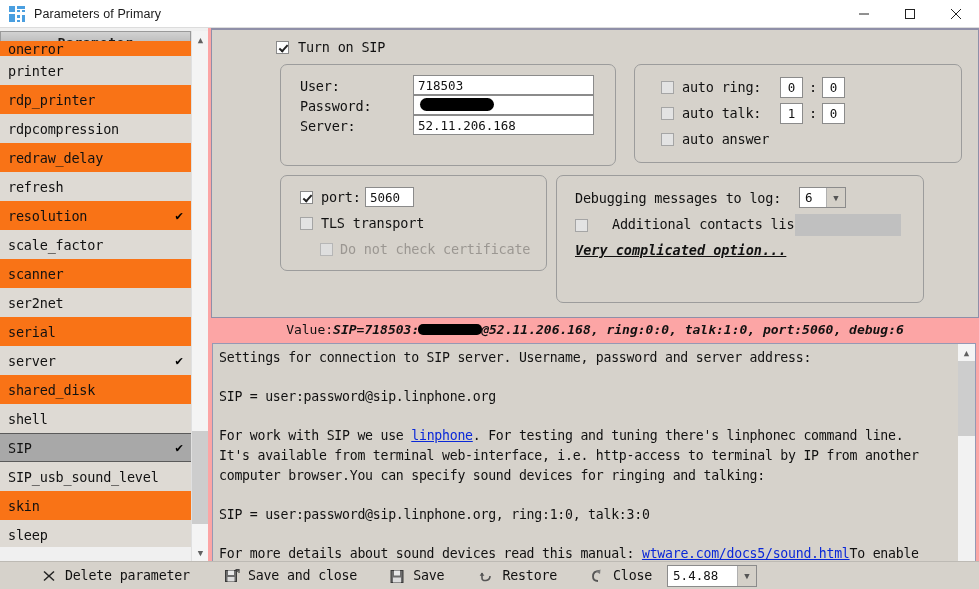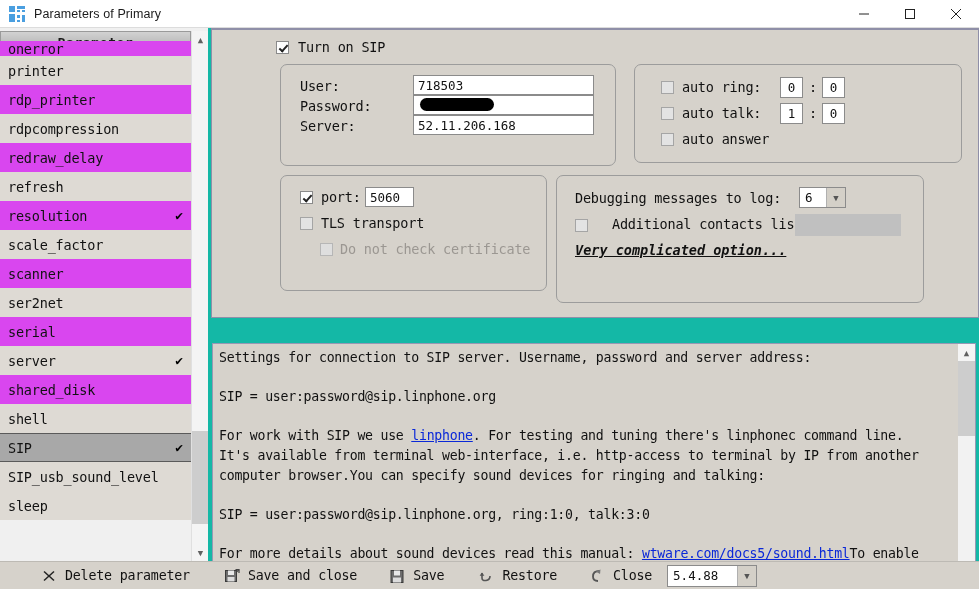--- a/index.html
+++ b/index.html
@@ -52,21 +52,21 @@
   #param-list {
     position: absolute; left: 0; top: 27px; width: 191px; height: 506px;
     overflow: hidden;
   }
   .prow {
     height: 29px; display: flex; align-items: center;
     padding-left: 8px; padding-right: 8px;
     font-size: 13.5px; color: #111; letter-spacing: -0.2px;
   }
   .prow.alt { background: #dedad4; }
-  .prow.plain { background: #d946ef; text-align: center; }
+  .prow.plain { background: #f97316; text-align: center; }
   .prow.sel {
     background: #a8a8a8;
     border-top: 1px solid #5a5a5a; border-bottom: 1px solid #5a5a5a;
   }
   .prow .chk { margin-left: auto; font-size: 13px; color: #000; }
 
   
   #sb-scroll {
     position: absolute; left: 191px; top: 3px; width: 17px; height: 530px;
     background: #f4f4f4; border-left: 1px solid #e0e0e0;
@@ -77,21 +77,21 @@
     background: #f4f4f4; color: #606060; font-size: 9px;
   }
   #sb-thumb {
     position: absolute; left: 0; top: 400px; width: 17px; height: 93px;
     background: #cdcdcd;
   }
 
   
   #mainpane {
     position: absolute; left: 208px; top: 28px; width: 771px; height: 533px;
-    background: #14b8a6;
+    background: #fca5a5;
   }
   #formarea {
     position: absolute; left: 3px; top: 0px; width: 768px; height: 290px;
     background: #d6d2cb;
     border: 1px solid #8f8fa8; border-top: 2px solid #8f8fa8;
   }
 
   .cbx {
     width: 13px; height: 13px; background: #fdfdfd;
     border: 1px solid #8a8a8a; display: inline-block;
@@ -112,21 +112,21 @@
     font-size: 13.5px; color: #111;
   }
 
   .gbox {
     position: absolute;
     border: 1px solid #9c9c9c; border-radius: 7px;
     background: #d6d2cb;
   }
   #gb-cred { left: 68px; top: 34px; width: 336px; height: 102px; }
   #gb-auto { left: 422px; top: 34px; width: 328px; height: 99px; }
-  #gb-port { left: 68px; top: 145px; width: 267px; height: 116px; }
+  #gb-port { left: 68px; top: 145px; width: 267px; height: 96px; }
   #gb-dbg  { left: 344px; top: 145px; width: 368px; height: 128px; }
 
   .lbl { font-size: 13.5px; color: #111; letter-spacing: -0.2px; }
   .lbl.dis { color: #9b9792; }
 
   .tin {
     background: #ffffff; border: 1px solid #8b8b8b;
     font-family: "DejaVu Sans Mono", monospace;
     font-size: 12.5px; color: #111;
     padding: 1px 4px; height: 20px; line-height: 17px;
@@ -293,20 +293,23 @@
       <div class="prow alt">
         <span>shell</span>
       </div>
       <div class="prow sel">
         <span>SIP</span>
         <span class="chk">✔</span>
       </div>
       <div class="prow alt">
         <span>SIP_usb_sound_level</span>
       </div>
+      <div class="prow plain">
+        <span>skin</span>
+      </div>
       <div class="prow alt">
         <span>sleep</span>
       </div>
     </div>
   <div id="sb-scroll">
     <div class="sbtn">▲</div>
     <div id="sb-thumb"></div>
     <div class="sbtn" style="position:absolute;bottom:0;left:0">▼</div>
   </div>
 </div>
@@ -385,20 +388,26 @@
       <div style="position:absolute;left:18px;top:40px;display:flex;align-items:flex-end;gap:24px">
         <span class="cbx off"></span>
         <span class="lbl">Additional contacts list:</span>
       </div>
       <div id="contacts-field" style="position:absolute;left:238px;top:38px"></div>
 
       <div id="vco-link" style="position:absolute;left:18px;top:66px">Very complicated option...</div>
     </div>
   </div>
 
+  <div id="valueline">
+    <span>Value: </span>
+      <span class="v-em">SIP=718503:</span>
+      <span id="redact-val"></span>
+      <span class="v-em">@52.11.206.168, ring:0:0, talk:1:0, port:5060, debug:6</span>
+  </div>
 
   <div id="docpane">
     <div id="doctext">Settings for connection to SIP server. Username, password and server address:
 
 SIP = user:password@sip.linphone.org
 
 For work with SIP we use <span class="dlink">linphone</span>. For testing and tuning there's linphonec command line.
 It's available from terminal web-interface, i.e. http-access to terminal by IP from another
 computer browser.You can specify sound devices for ringing and talking:
 

